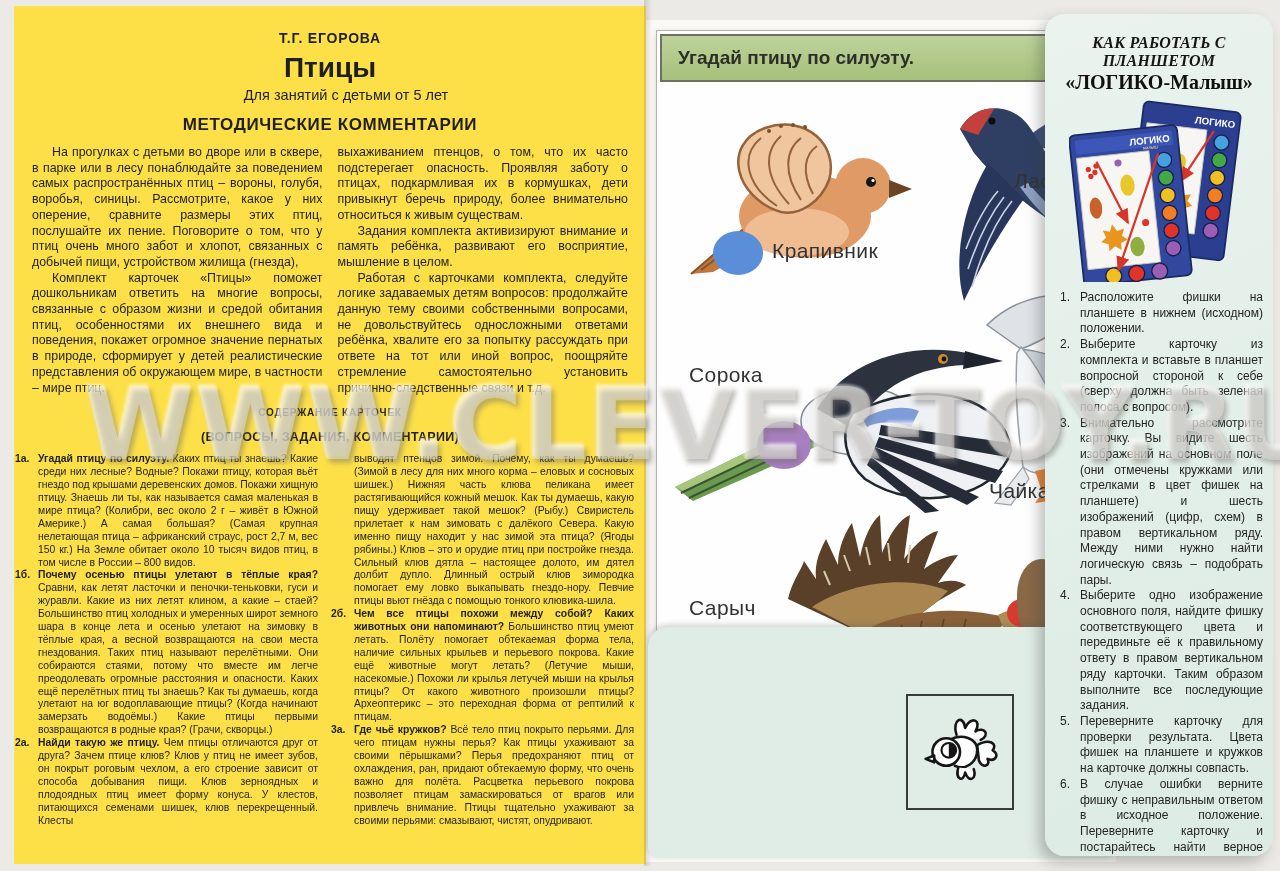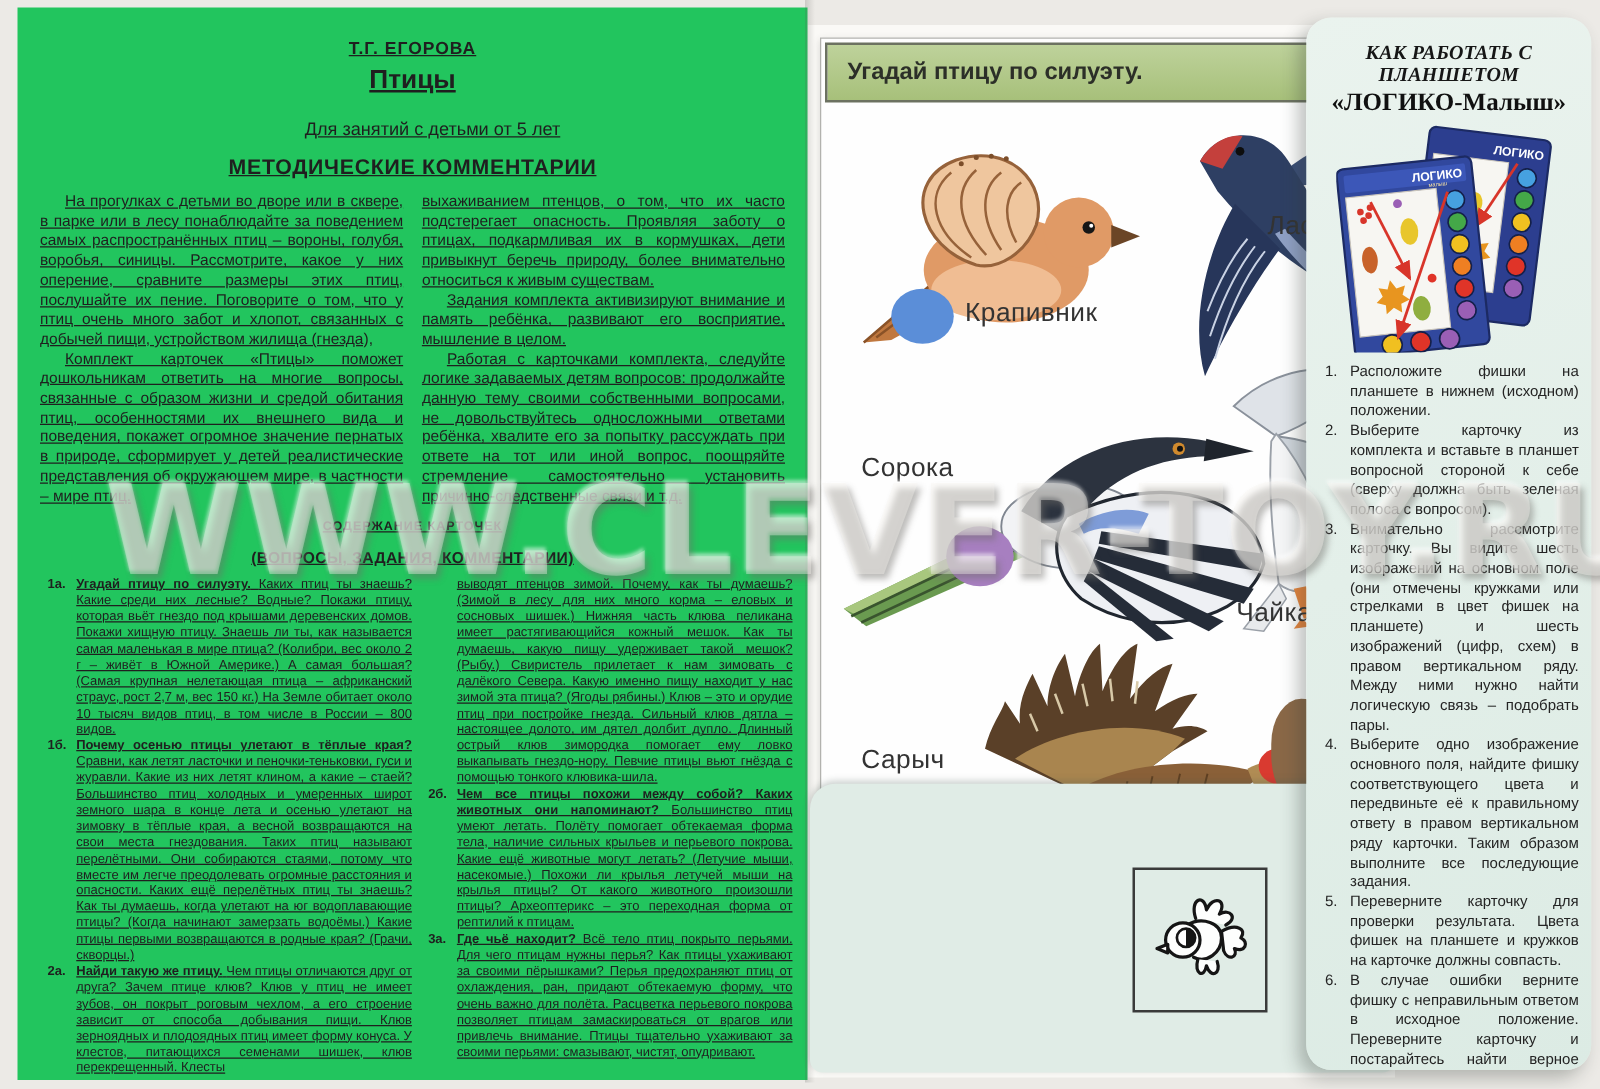--- a/index.html
+++ b/index.html
@@ -2,36 +2,36 @@
 <html><head>
 <meta charset="utf-8">
 <style>
   html,body{margin:0;padding:0;}
   body{width:1280px;height:871px;position:relative;overflow:hidden;background:#eceae6;
        font-family:"Liberation Sans",sans-serif;color:#1f1f1f;}
   .scene{position:absolute;inset:0;}
 
   
   .left-page{position:absolute;left:14px;top:6px;width:632px;height:858px;
-             background:#22c55e;z-index:2;overflow:hidden;text-decoration:underline;}
+             background:#fde047;z-index:2;overflow:hidden;}
   .spine{position:absolute;left:644px;top:0;width:8px;height:866px;z-index:2;
          background:linear-gradient(90deg,rgba(90,90,85,.22),rgba(255,255,255,0));}
   .lp-header{text-align:center;}
   .author{margin-top:24px;font-size:14px;font-weight:700;letter-spacing:.8px;}
-  .ptitle{margin-top:6px;font-size:21px;font-weight:800;}
-  .subtitle{margin-top:20px;font-size:14.5px;padding-left:32px;}
+  .ptitle{margin-top:6px;font-size:28px;font-weight:800;}
+  .subtitle{margin-top:3px;font-size:14.5px;padding-left:32px;}
   .method-heading{margin-top:12px;font-size:17px;font-weight:700;letter-spacing:.6px;}
   .intro-cols{display:flex;gap:15px;margin:10px 18px 0 18px;
               font-size:12.4px;line-height:15.7px;text-align:justify;}
   .intro-col{flex:1;}
   .intro-col p{margin:0;}
   .ind{text-indent:20px;}
   .contents-heading{margin-top:11px;text-align:center;font-size:10px;font-weight:700;letter-spacing:.8px;}
   .contents-sub{margin-top:12px;text-align:center;font-size:12.5px;font-weight:700;letter-spacing:.3px;}
-  .items-cols{display:flex;gap:13px;margin:9px 12px 0 24px;
+  .items-cols{display:flex;gap:13px;margin:9px 12px 0 1px;
               font-size:10.4px;line-height:12.9px;text-align:justify;}
   .items-col{flex:1;}
   .citem{position:relative;padding-left:23px;}
   .citem .num{position:absolute;left:0;top:0;font-weight:700;}
   .lead{font-weight:700;}
   .cont{padding-left:23px;}
 
   
   .mid-backing{position:absolute;left:646px;top:20px;width:470px;height:842px;
                background:#faf9f6;z-index:1;}
@@ -118,21 +118,21 @@
       </div>
       <div class="items-col">
         <div class="cont">выводят птенцов зимой. Почему, как ты думаешь? (Зимой в лесу для них много корма – еловых и сосновых шишек.) Нижняя часть клюва пеликана имеет растягивающийся кожный мешок. Как ты думаешь, какую пищу удерживает такой мешок? (Рыбу.) Свиристель прилетает к нам зимовать с далёкого Севера. Какую именно пищу находит у нас зимой эта птица? (Ягоды рябины.) Клюв – это и орудие птиц при постройке гнезда. Сильный клюв дятла – настоящее долото, им дятел долбит дупло. Длинный острый клюв зимородка помогает ему ловко выкапывать гнездо-нору. Певчие птицы вьют гнёзда с помощью тонкого клювика-шила.</div>
         <div class="citem">
           <span class="num">2б.</span>
           <span class="lead">Чем все птицы похожи между собой? Каких животных они напоминают?</span>
           <span>Большинство птиц умеют летать. Полёту помогает обтекаемая форма тела, наличие сильных крыльев и перьевого покрова. Какие ещё животные могут летать? (Летучие мыши, насекомые.) Похожи ли крылья летучей мыши на крылья птицы? От какого животного произошли птицы? Археоптерикс – это переходная форма от рептилий к птицам.</span>
         </div>
         <div class="citem">
           <span class="num">3а.</span>
-          <span class="lead">Где чьё находит?</span>
+          <span class="lead">Где чьё кружков?</span>
           <span>Всё тело птиц покрыто перьями. Для чего птицам нужны перья? Как птицы ухаживают за своими пёрышками? Перья предохраняют птиц от охлаждения, ран, придают обтекаемую форму, что очень важно для полёта. Расцветка перьевого покрова позволяет птицам замаскироваться от врагов или привлечь внимание. Птицы тщательно ухаживают за своими перьями: смазывают, чистят, опудривают.</span>
         </div>
       </div>
     </div>
   </div>
   <div class="spine"></div>
 
   <div class="mid-backing"></div>
 
   <div class="bird-card">

